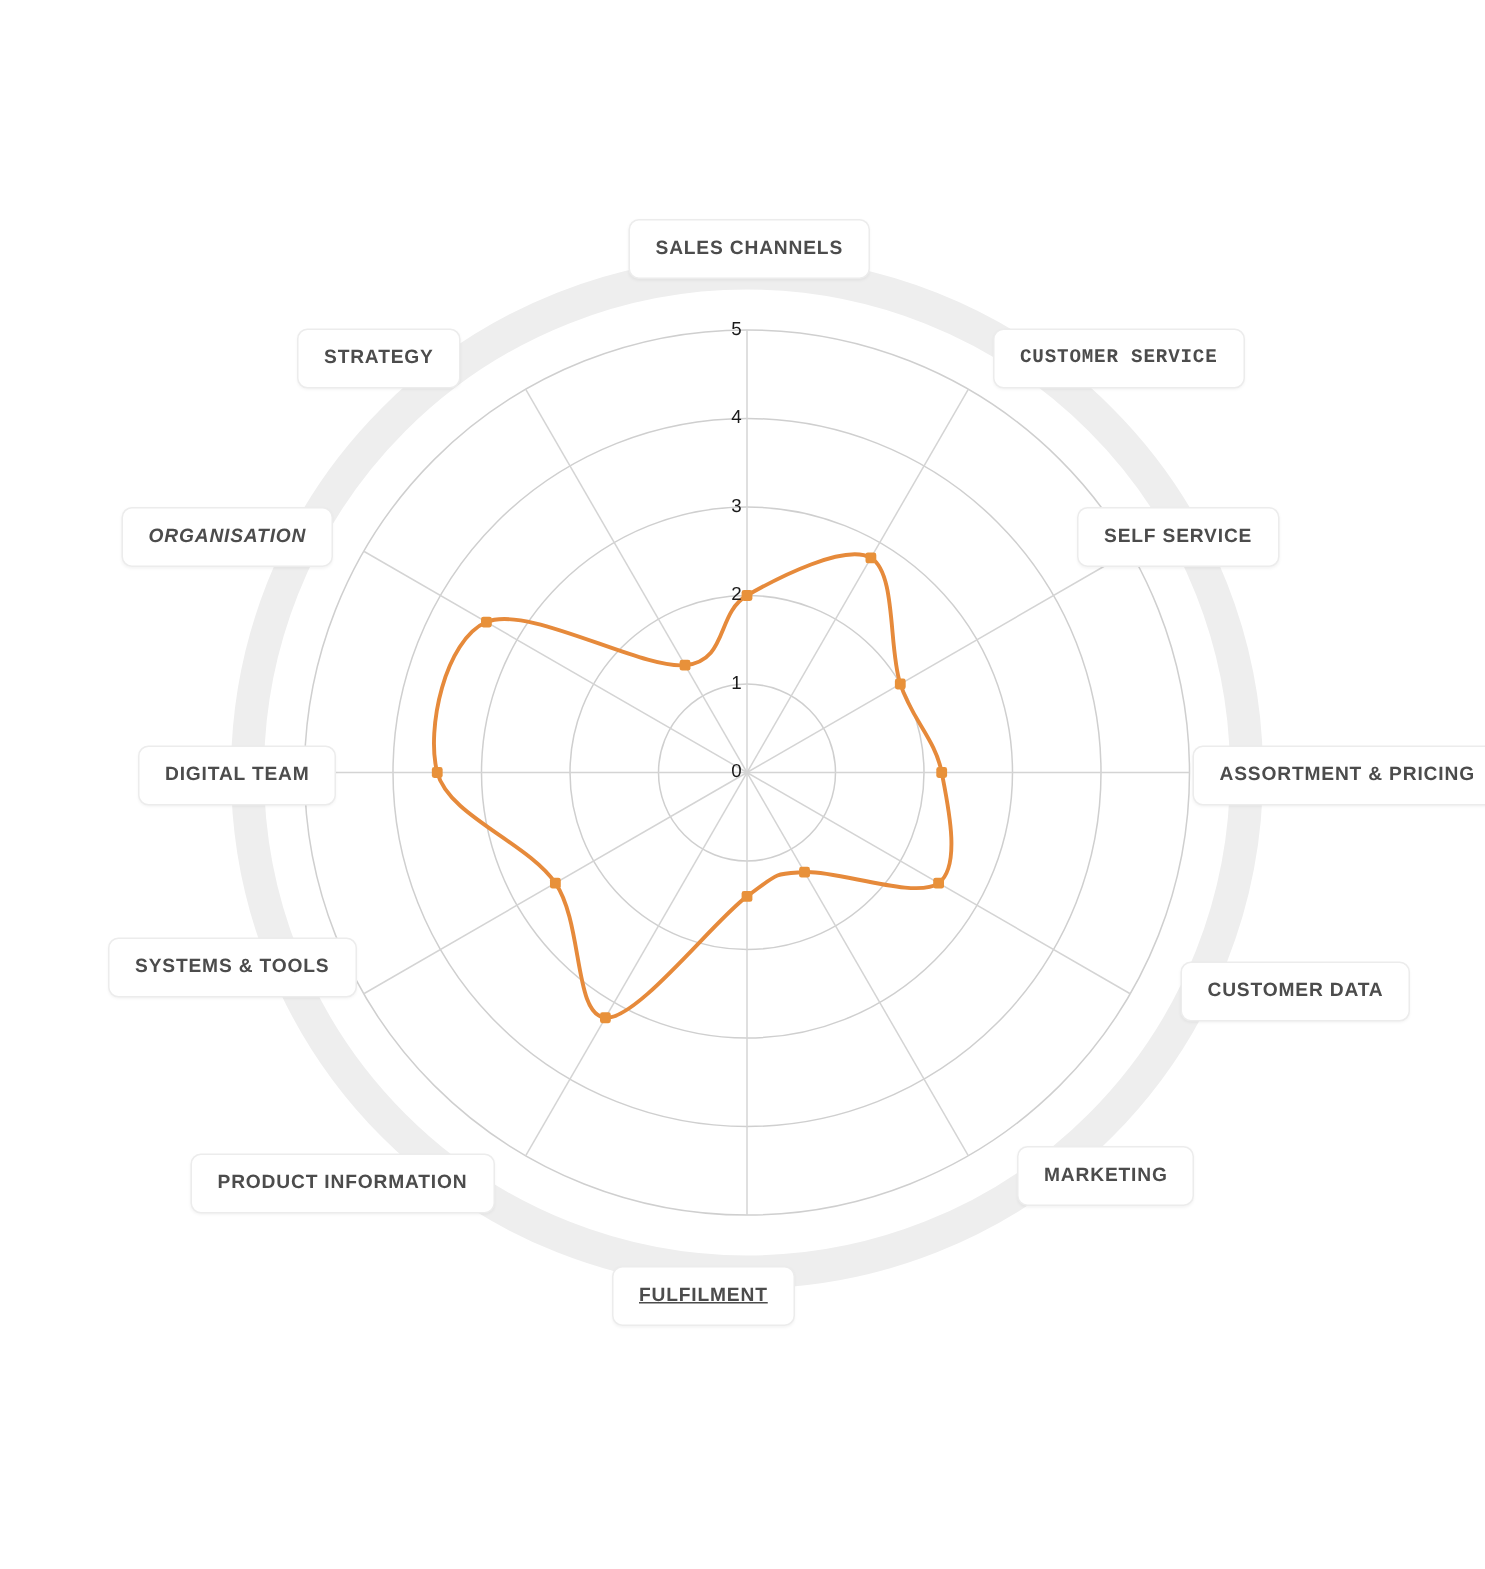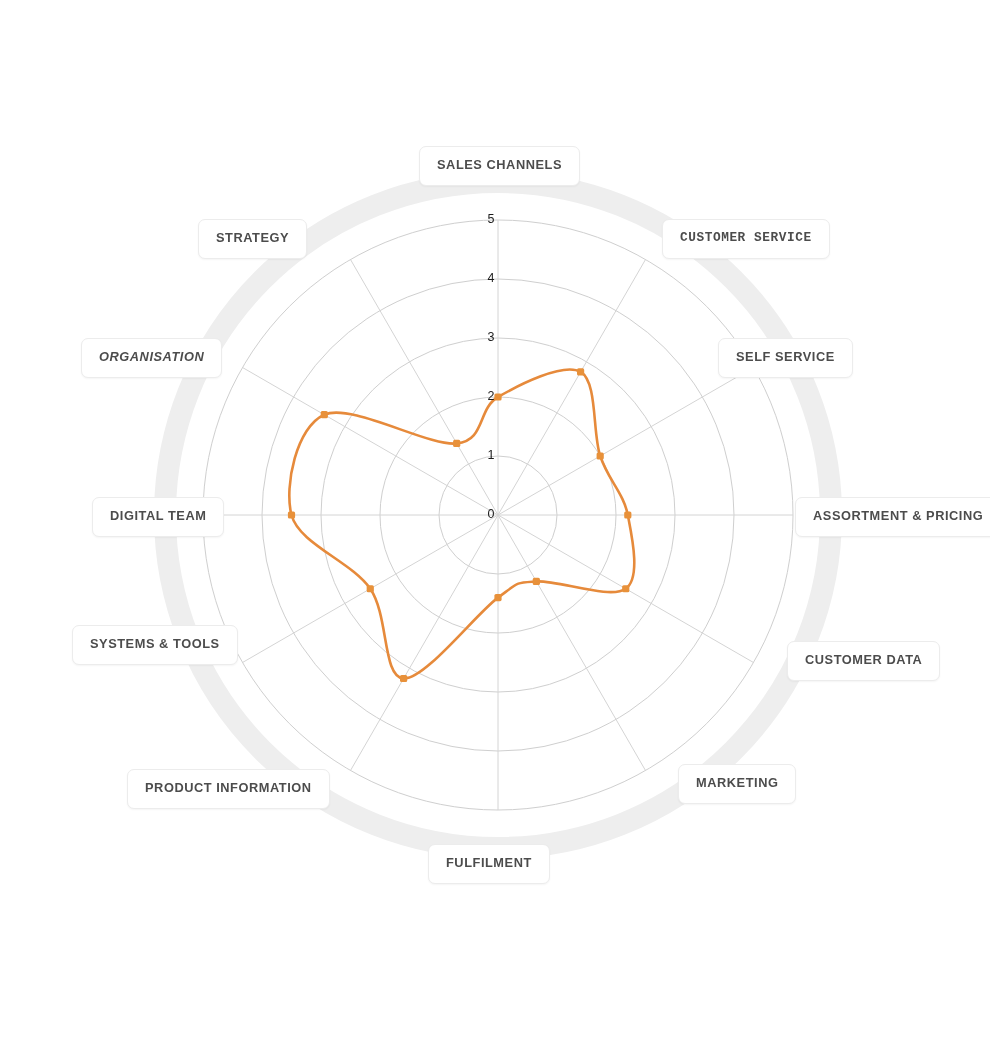--- a/index.html
+++ b/index.html
@@ -107,21 +107,21 @@
       </g>
   </svg>
 
   <div id="category-labels">
       <div class="cat-label" style="left: 419px; top: 146px;">SALES CHANNELS</div>
       <div class="cat-label" style="left: 662px; top: 219px; font-family: Liberation Mono, monospace;">CUSTOMER SERVICE</div>
       <div class="cat-label" style="left: 718px; top: 338px;">SELF SERVICE</div>
       <div class="cat-label" style="left: 795px; top: 497px;">ASSORTMENT &amp; PRICING</div>
       <div class="cat-label" style="left: 787px; top: 641px;">CUSTOMER DATA</div>
       <div class="cat-label" style="left: 678px; top: 764px;">MARKETING</div>
-      <div class="cat-label" style="left: 428px; top: 844px;">FULFILMENT</div>
+      <div class="cat-label" style="left: 408px; top: 844px; text-decoration: underline;">FULFILMENT</div>
       <div class="cat-label" style="left: 127px; top: 769px;">PRODUCT INFORMATION</div>
       <div class="cat-label" style="left: 72px; top: 625px;">SYSTEMS &amp; TOOLS</div>
       <div class="cat-label" style="left: 63px; top: 497px; margin-left: 29px;">DIGITAL TEAM</div>
       <div class="cat-label" style="left: 81px; top: 338px; font-style: italic;">ORGANISATION</div>
       <div class="cat-label" style="left: 198px; top: 219px;">STRATEGY</div>
     </div>
 
 </div>
 
 </body></html>

